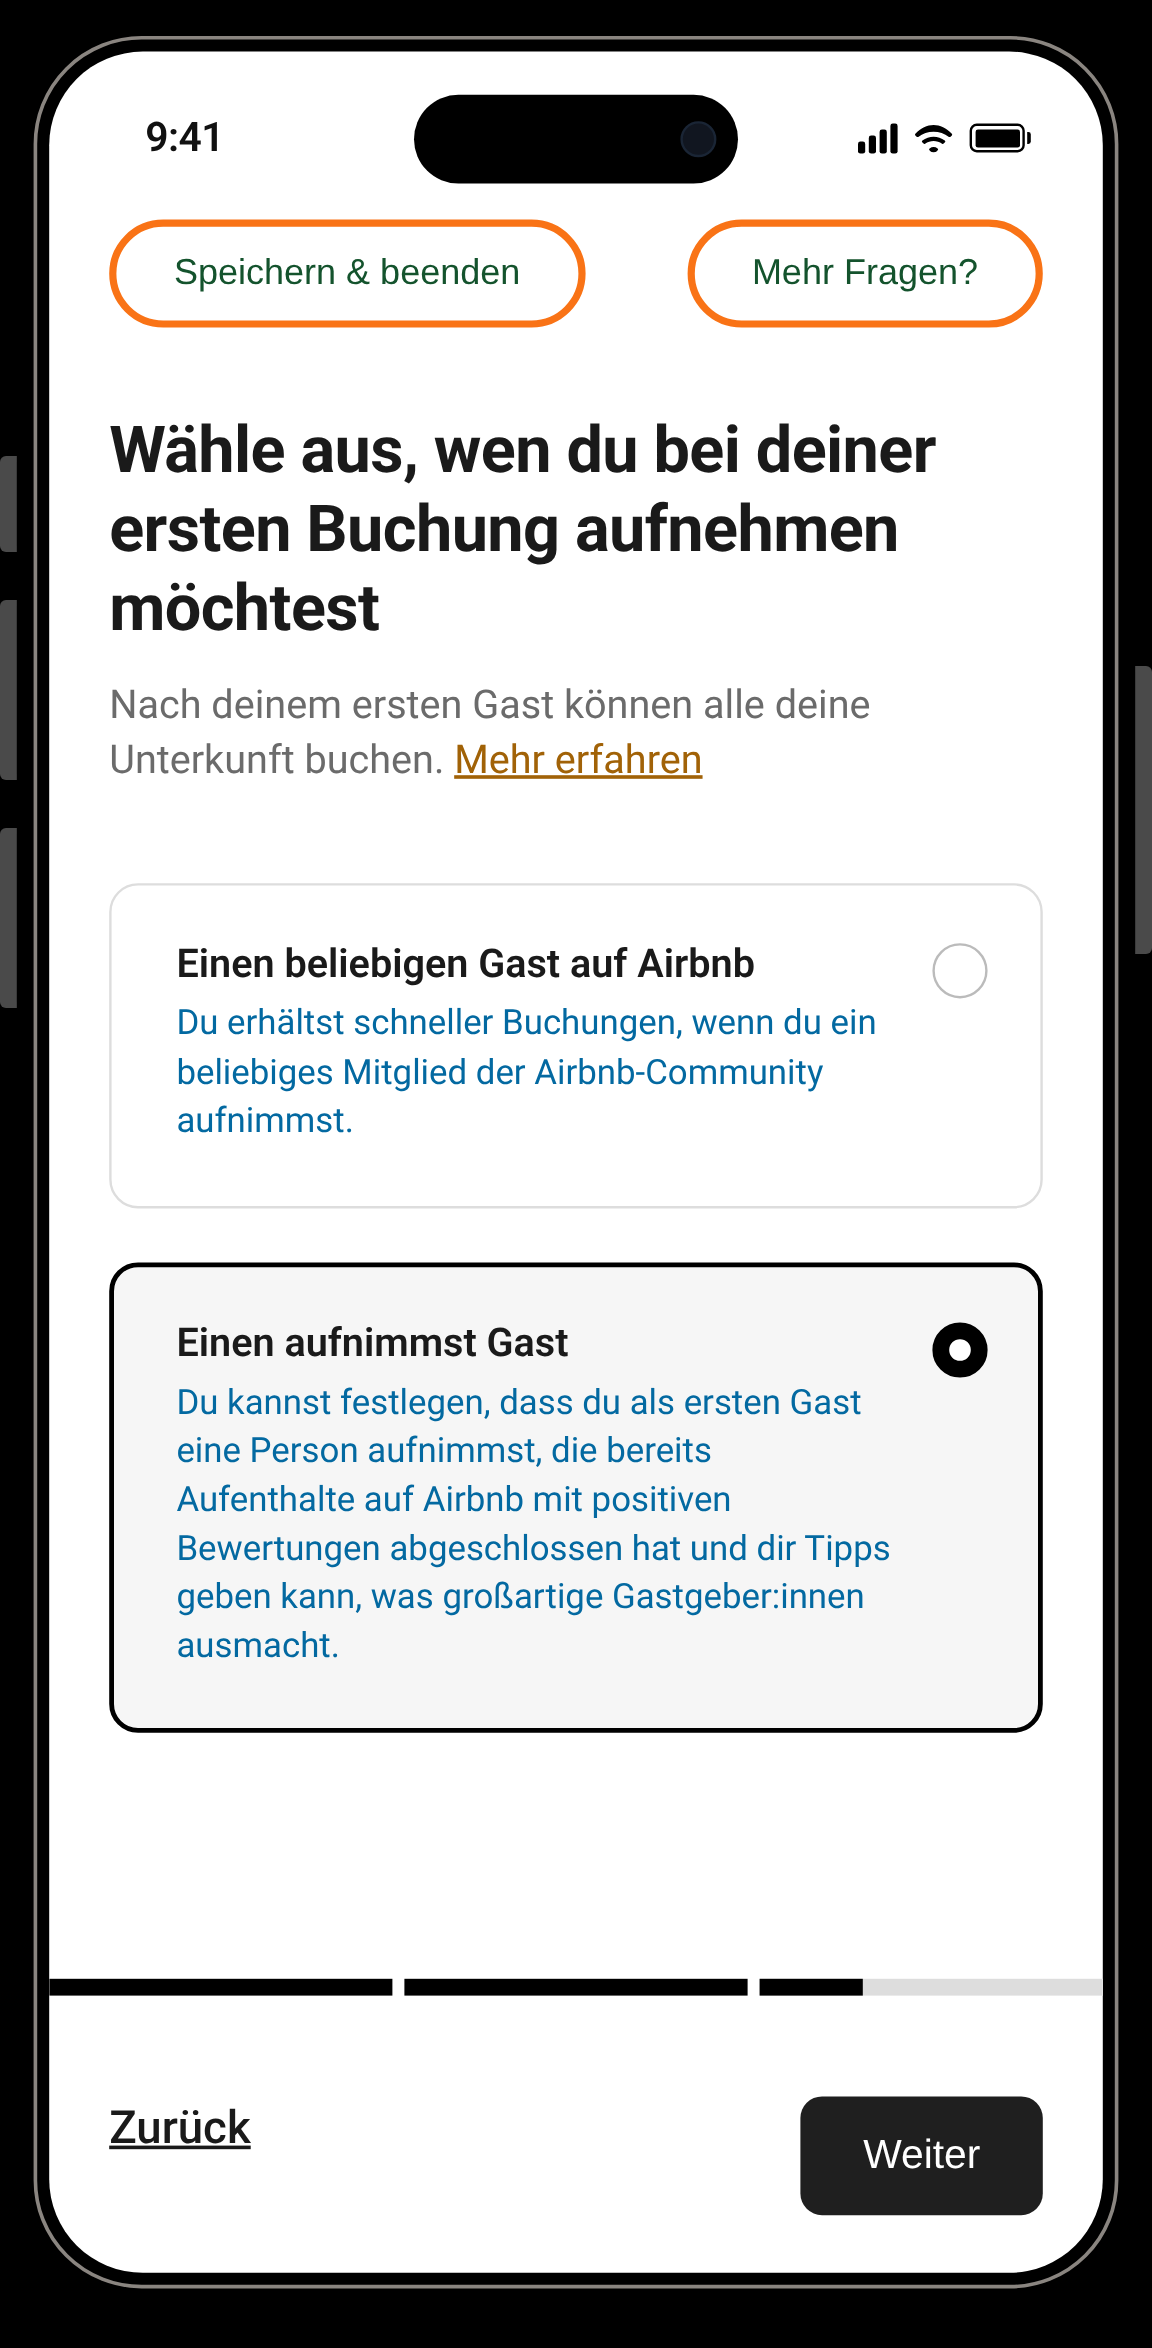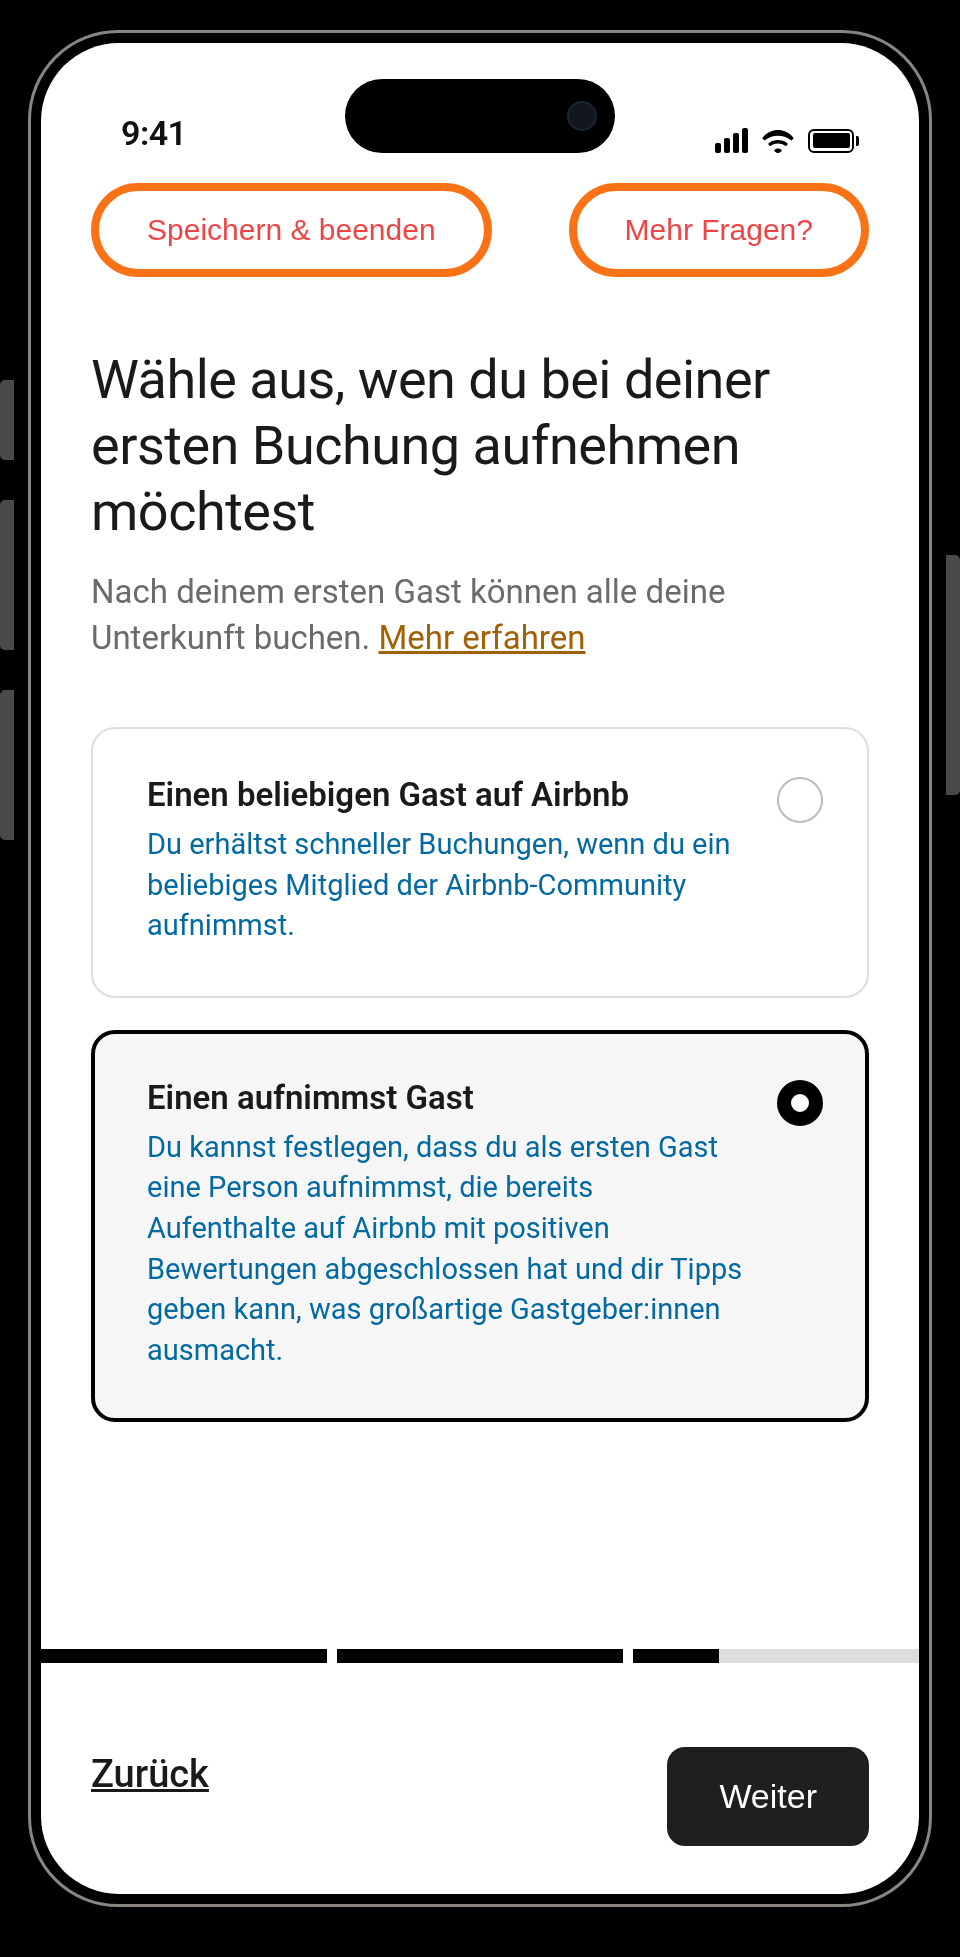--- a/index.html
+++ b/index.html
@@ -105,21 +105,21 @@
       height: 30px;
       background: #111620;
       border-radius: 50%;
       border: 2px solid #1a2535;
     }
 
     .status-bar {
       height: 110px;
       display: flex;
       justify-content: space-between;
-      align-items: flex-end;
+      align-items: center;
       padding: 34px 60px 0 80px;
       flex-shrink: 0;
     }
 
     .status-time {
       font-size: 34px;
       font-weight: 600;
       color: #111;
       letter-spacing: -0.5px;
     }
@@ -173,38 +173,38 @@
 
     .top-buttons {
       display: flex;
       justify-content: space-between;
       padding: 30px 50px 0;
       flex-shrink: 0;
     }
 
     .pill-button {
       padding: 22px 48px;
-      border: 8px solid #f97316;
+      border: 6px solid #f97316;
       border-radius: 50px;
       background: #fff;
       font-size: 30px;
       font-weight: 500;
-      color: #ef4444;
+      color: #14532d;
       cursor: pointer;
     }
 
     .content {
       flex: 1;
       padding: 70px 50px 0;
       overflow: hidden;
     }
 
     .page-title {
       font-size: 54px;
-      font-weight: 400;
+      font-weight: 700;
       line-height: 1.22;
       color: #1a1a1a;
       letter-spacing: -0.5px;
     }
 
     .page-subtitle {
       font-size: 33px;
       color: #6b6b6b;
       margin-top: 24px;
       line-height: 1.4;
@@ -224,20 +224,21 @@
     }
 
     .option-card {
       border: 2px solid #ddd;
       border-radius: 24px;
       padding: 46px 44px 50px 54px;
       display: flex;
       gap: 30px;
       cursor: pointer;
       background: #fff;
+      margin-top: 13px;
     }
 
     .option-card.selected {
       border: 4px solid #000;
       background: #f6f6f6;
       padding: 44px 42px 48px 52px;
     }
 
     .option-text {
       flex: 1;

